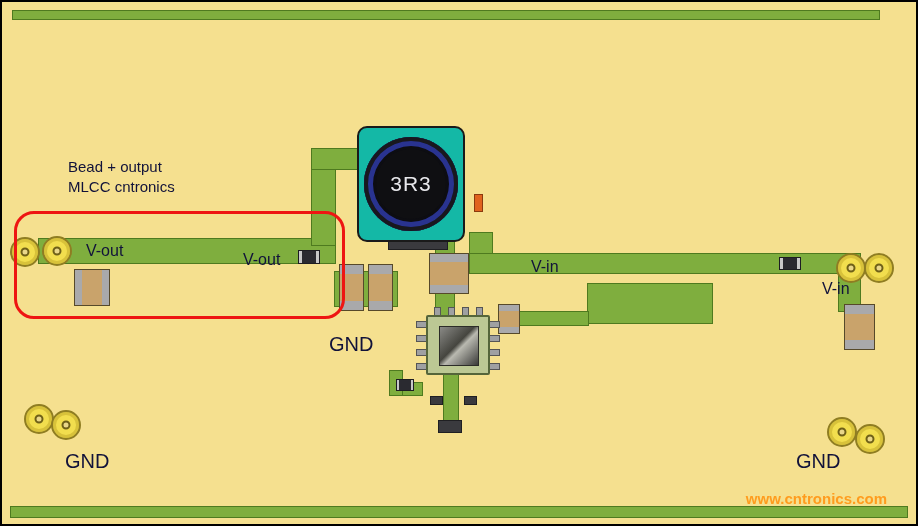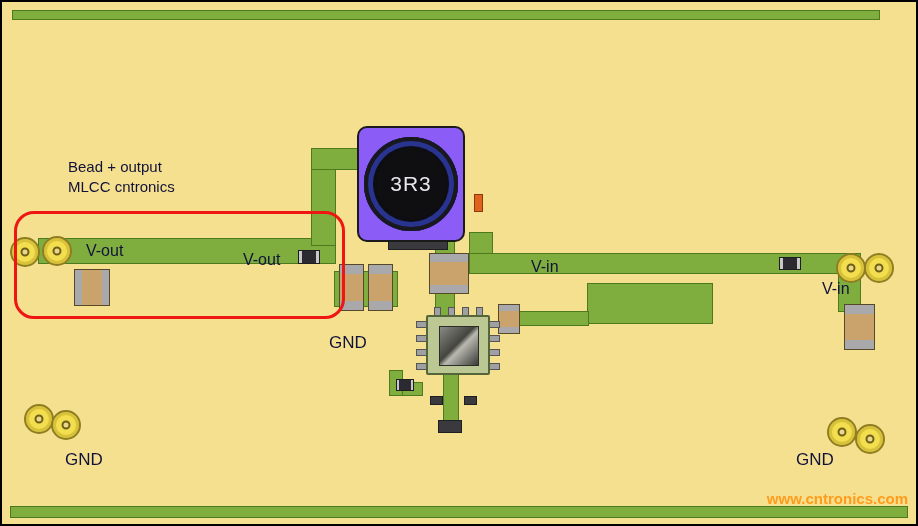--- a/index.html
+++ b/index.html
@@ -20,39 +20,39 @@
   .cap-v{position:absolute; box-sizing:border-box; border:1px solid #56492a;
     background:linear-gradient(180deg,#A9A9AB 0%,#A9A9AB 20%,#C9A36B 20%,#C9A36B 80%,#A9A9AB 80%);}
   .bead{position:absolute; box-sizing:border-box; border:1px solid #1d1d22;
     background:linear-gradient(90deg,#C8C8C8 0 15%,#2A2A30 15% 85%,#C8C8C8 85%);}
   .darkpad{position:absolute; box-sizing:border-box; background:#3A3A3E; border:1px solid #1f1f22;}
   .term{position:absolute; width:30px; height:30px; border-radius:50%;
     background:#F2DE4E; border:2px solid #8F7D22; box-shadow:inset 0 0 0 3px #D8C23A; box-sizing:border-box;}
   .term-hole{position:absolute; left:50%; top:50%; width:9px; height:9px; transform:translate(-50%,-50%);
     border-radius:50%; background:#E9D78A; border:2px solid #6E6018; box-sizing:border-box;}
   .inductor{position:absolute; left:355px; top:124px; width:108px; height:116px;
-    background:#8b5cf6; border:2px solid #1a1a1a; border-radius:10px; box-sizing:border-box;}
+    background:#14b8a6; border:2px solid #1a1a1a; border-radius:10px; box-sizing:border-box;}
   .inductor-circle{position:absolute; left:50%; top:50%; transform:translate(-50%,-50%);
     width:94px; height:94px; border-radius:50%; background:#0F0F12;
     box-shadow:inset 0 0 0 4px #18181E, inset 0 0 0 9px var(--inductor-ring), inset 0 0 0 12px #0D0D12;
     display:flex; align-items:center; justify-content:center;}
   .inductor-text{color:#E8E8EC; font-size:21px; letter-spacing:1px;}
   .ic-body{position:absolute; left:424px; top:313px; width:64px; height:60px;
     background:#BCC894; border:2px solid #55653a; border-radius:2px; box-sizing:border-box;}
   .ic-die{position:absolute; left:437px; top:324px; width:40px; height:40px;
     background:linear-gradient(135deg,#8a8a86 0%,#45453f 45%,#b9b9b0 55%,#3a3a38 100%);
     border:1px solid #2c2c28; box-sizing:border-box;}
   .pin{position:absolute; background:#9FA0A2; border:1px solid #555; box-sizing:border-box;}
   .highlight-box{position:absolute; left:12px; top:209px; width:325px; height:102px;
     border:3px solid var(--highlight); border-radius:20px;}
   .lbl{position:absolute; color:var(--label-text); font-size:16px; white-space:nowrap;}
-  .lbl-big{font-size:17px;}
+  .lbl-big{font-size:20px;}
   .callout{position:absolute; left:66px; top:155px; color:var(--label-text);
     font-size:15px; line-height:20px;}
-  .watermark{position:absolute; right:8px; top:488px; color:var(--watermark);
+  .watermark{position:absolute; right:29px; top:488px; color:var(--watermark);
     font-size:15px; font-weight:bold; white-space:nowrap;}
 </style>
 </head>
 <body>
 
 <div class="board">
 
   <div class="trace" style="left:10px; top:8px; width:868px; height:10px;"></div>
   <div class="trace" style="left:8px; top:504px; width:898px; height:12px;"></div>
 

